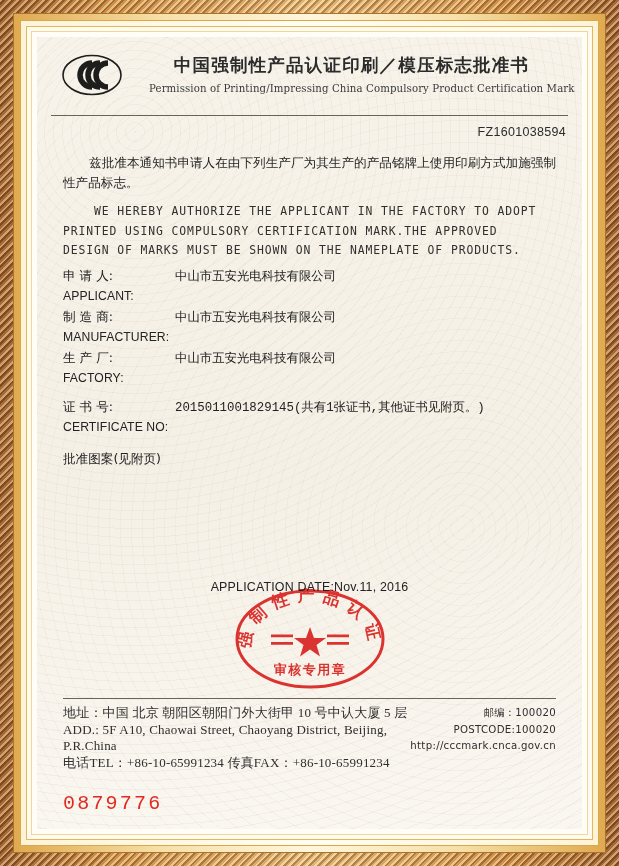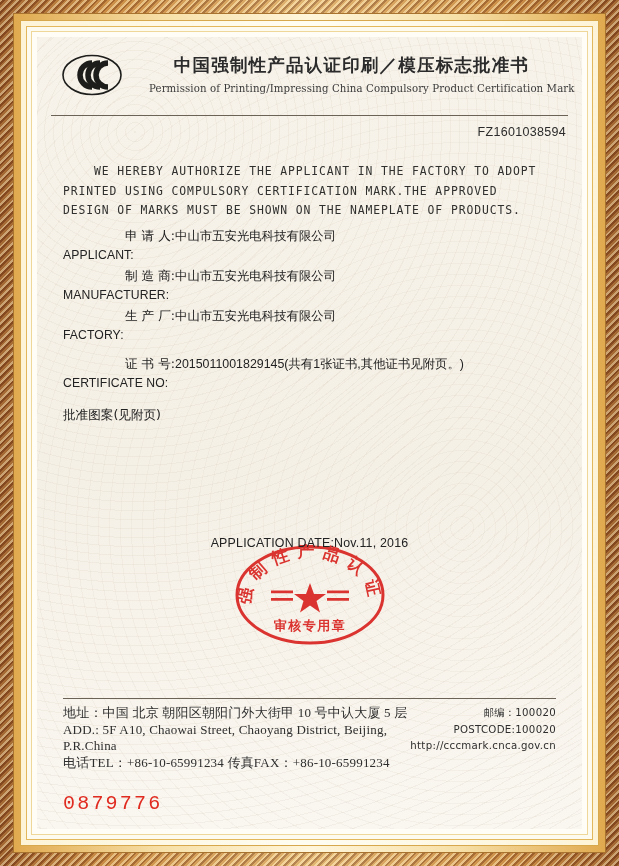--- a/index.html
+++ b/index.html
@@ -84,24 +84,24 @@
     font-size:11.4px;color:#30302e;line-height:19.5px;letter-spacing:.9px;
     margin-top:9px;white-space:pre-wrap;
   }
 
   
   .fields{margin-top:5px;}
   .frow{display:flex;align-items:baseline;line-height:19px;}
   .f-cn{
     width:112px;flex:0 0 112px;font-size:12.6px;color:#222;
     font-family:"DejaVu Sans",sans-serif;
-    display:flex;justify-content:flex-end;
+    display:flex;justify-content:flex-start;
   }
   .f-cn span{display:inline-block;}
-  .f-val{font-size:12.4px;color:#222;font-family:Liberation Sans, sans-serif;text-align:center;}
+  .f-val{font-size:12.4px;color:#222;font-family:Liberation Mono, monospace;text-align:center;}
   .f-en{font-size:12.2px;color:#222;line-height:19px;letter-spacing:.1px;}
   .blk{margin-bottom:1px;}
   .pattern{margin-top:12px;}
   .pattern .pl1{font-size:12.6px;color:#222;font-family:"DejaVu Sans",sans-serif;line-height:19px;}
   .pattern .pl2{font-size:12.2px;color:#222;line-height:19px;}
 
   
   .datezone{position:relative;margin-top:110px;height:120px;}
   .dates{text-align:center;position:relative;z-index:3;}
   .date-cn{font-size:12.4px;color:#222;font-family:"DejaVu Sans",sans-serif;line-height:18px;}
@@ -155,20 +155,21 @@
       <div class="titles">
         <div class="title-cn">中国强制性产品认证印刷／模压标志批准书</div>
         <div class="title-en">Permission of Printing/Impressing China Compulsory Product Certification Mark</div>
       </div>
     </div>
     <div class="hrule"></div>
     <div class="certno">FZ1601038594</div>
 
     <div class="body">
 
+      <div class="p-cn"><span class="indent"></span><span>兹批准本通知书申请人在由下列生产厂为其生产的产品铭牌上使用印刷方式加施强制性产品标志。</span></div>
 
       <div class="p-en">    WE HEREBY AUTHORIZE THE APPLICANT IN THE FACTORY TO ADOPT
 PRINTED USING COMPULSORY CERTIFICATION MARK.THE APPROVED
 DESIGN OF MARKS MUST BE SHOWN ON THE NAMEPLATE OF PRODUCTS.</div>
 
       <div class="fields">
 
         <div class="blk">
           <div class="frow">
             <div class="f-cn">

